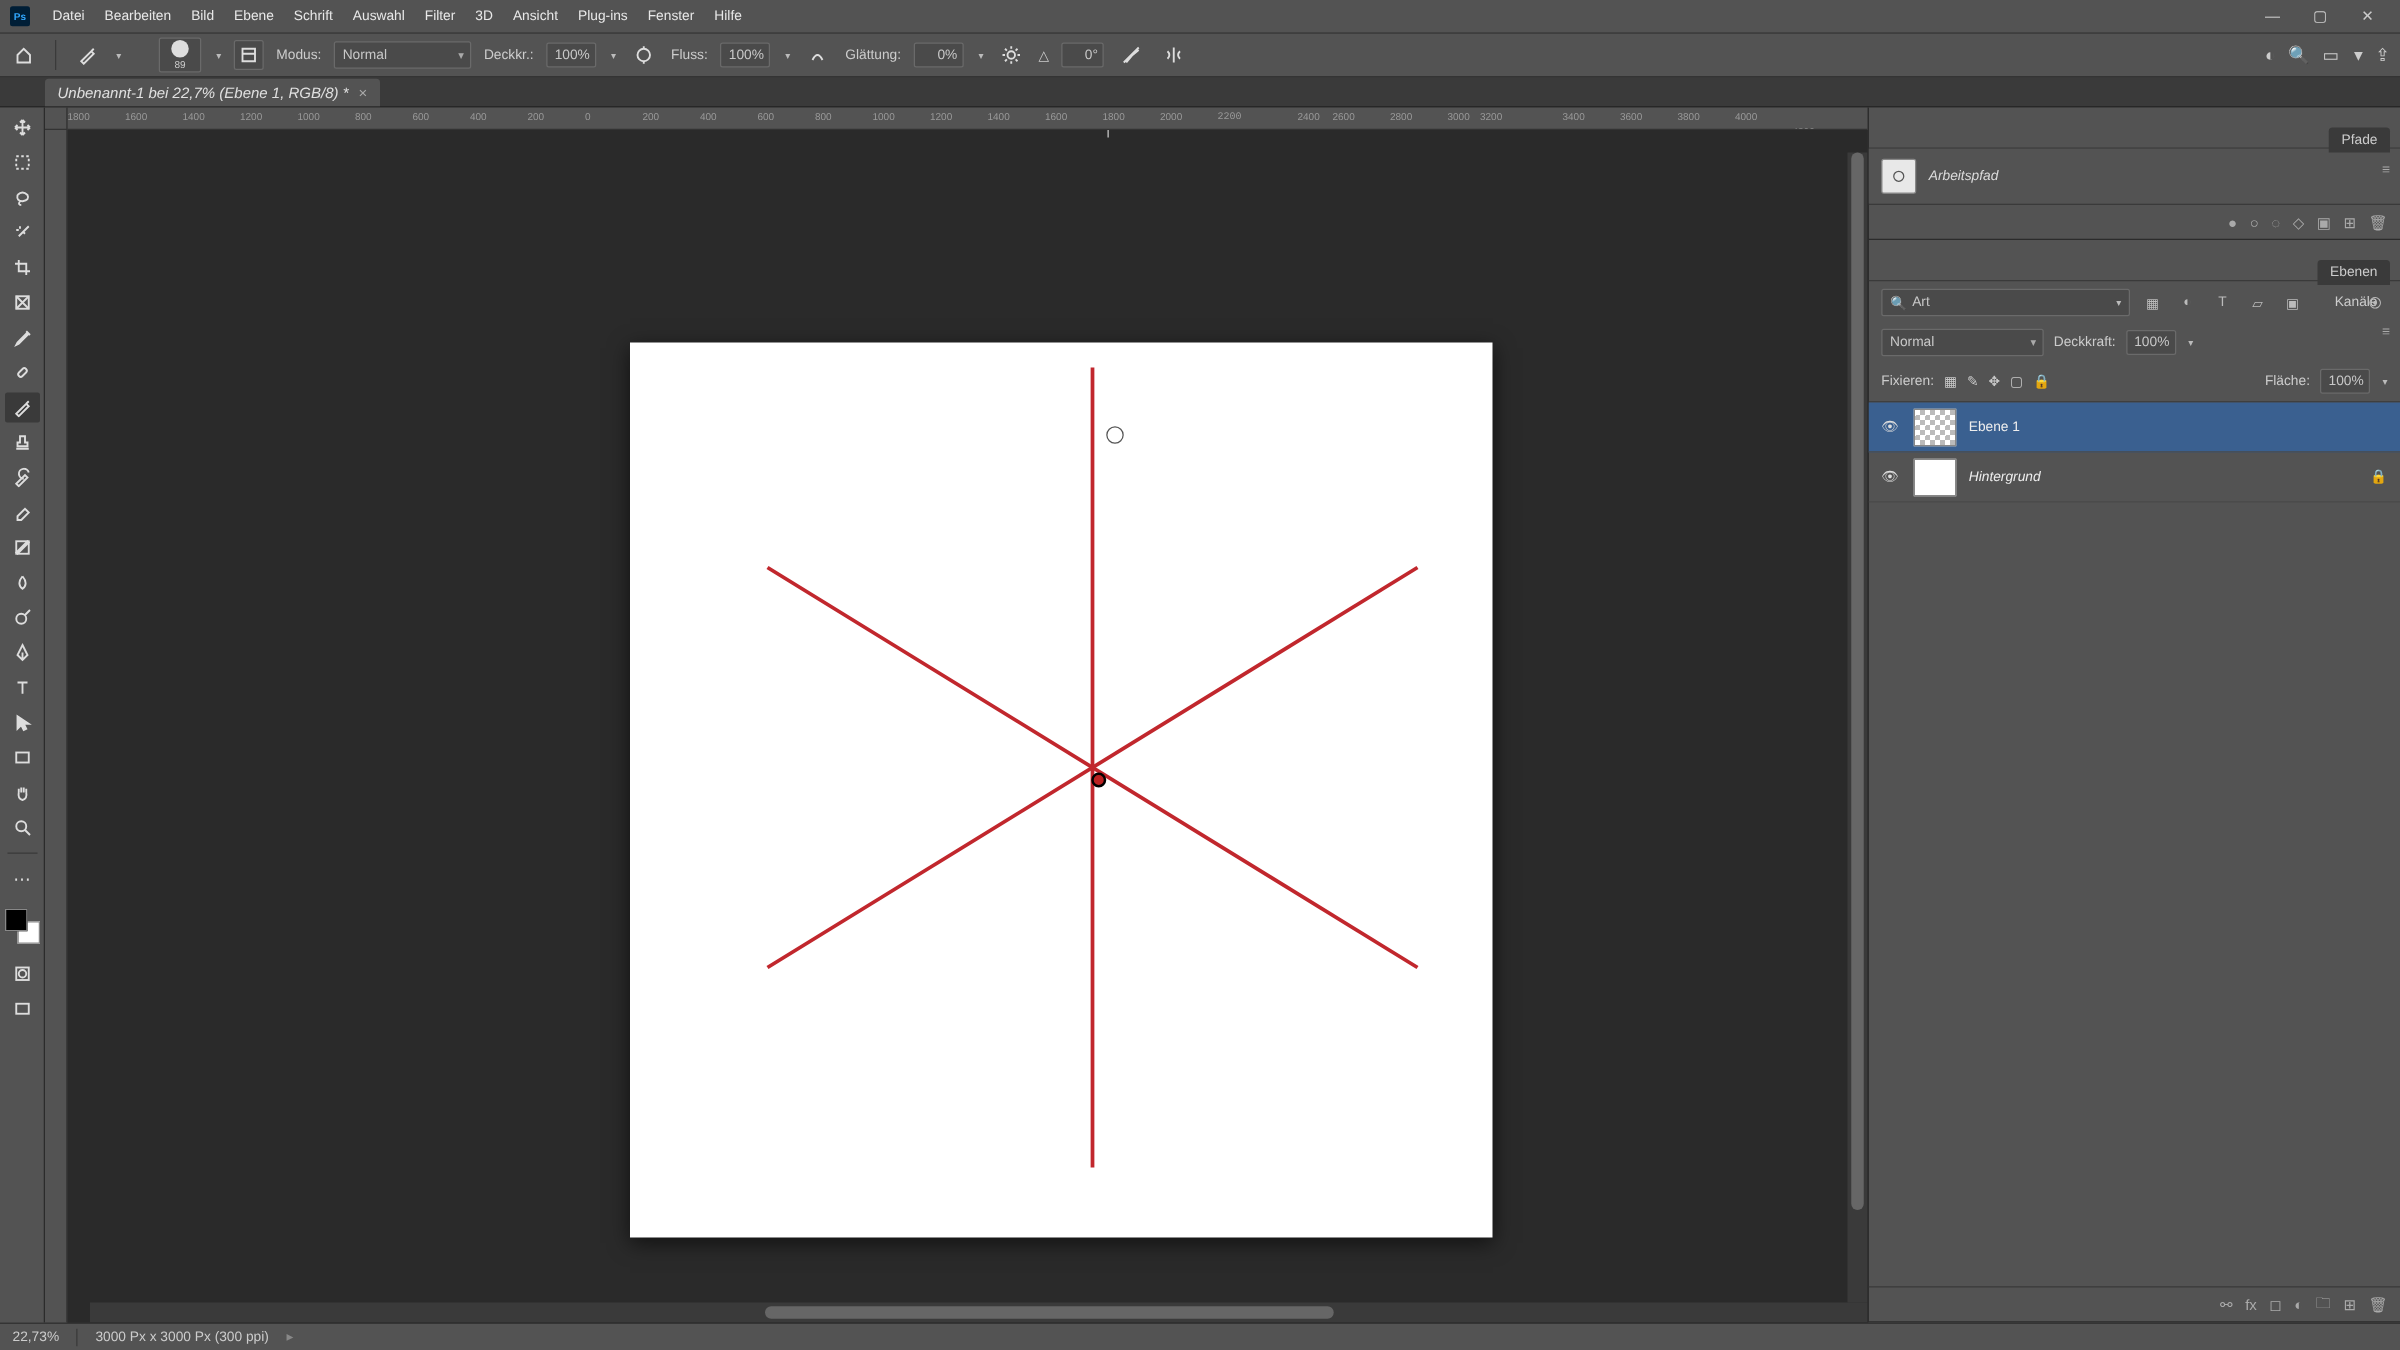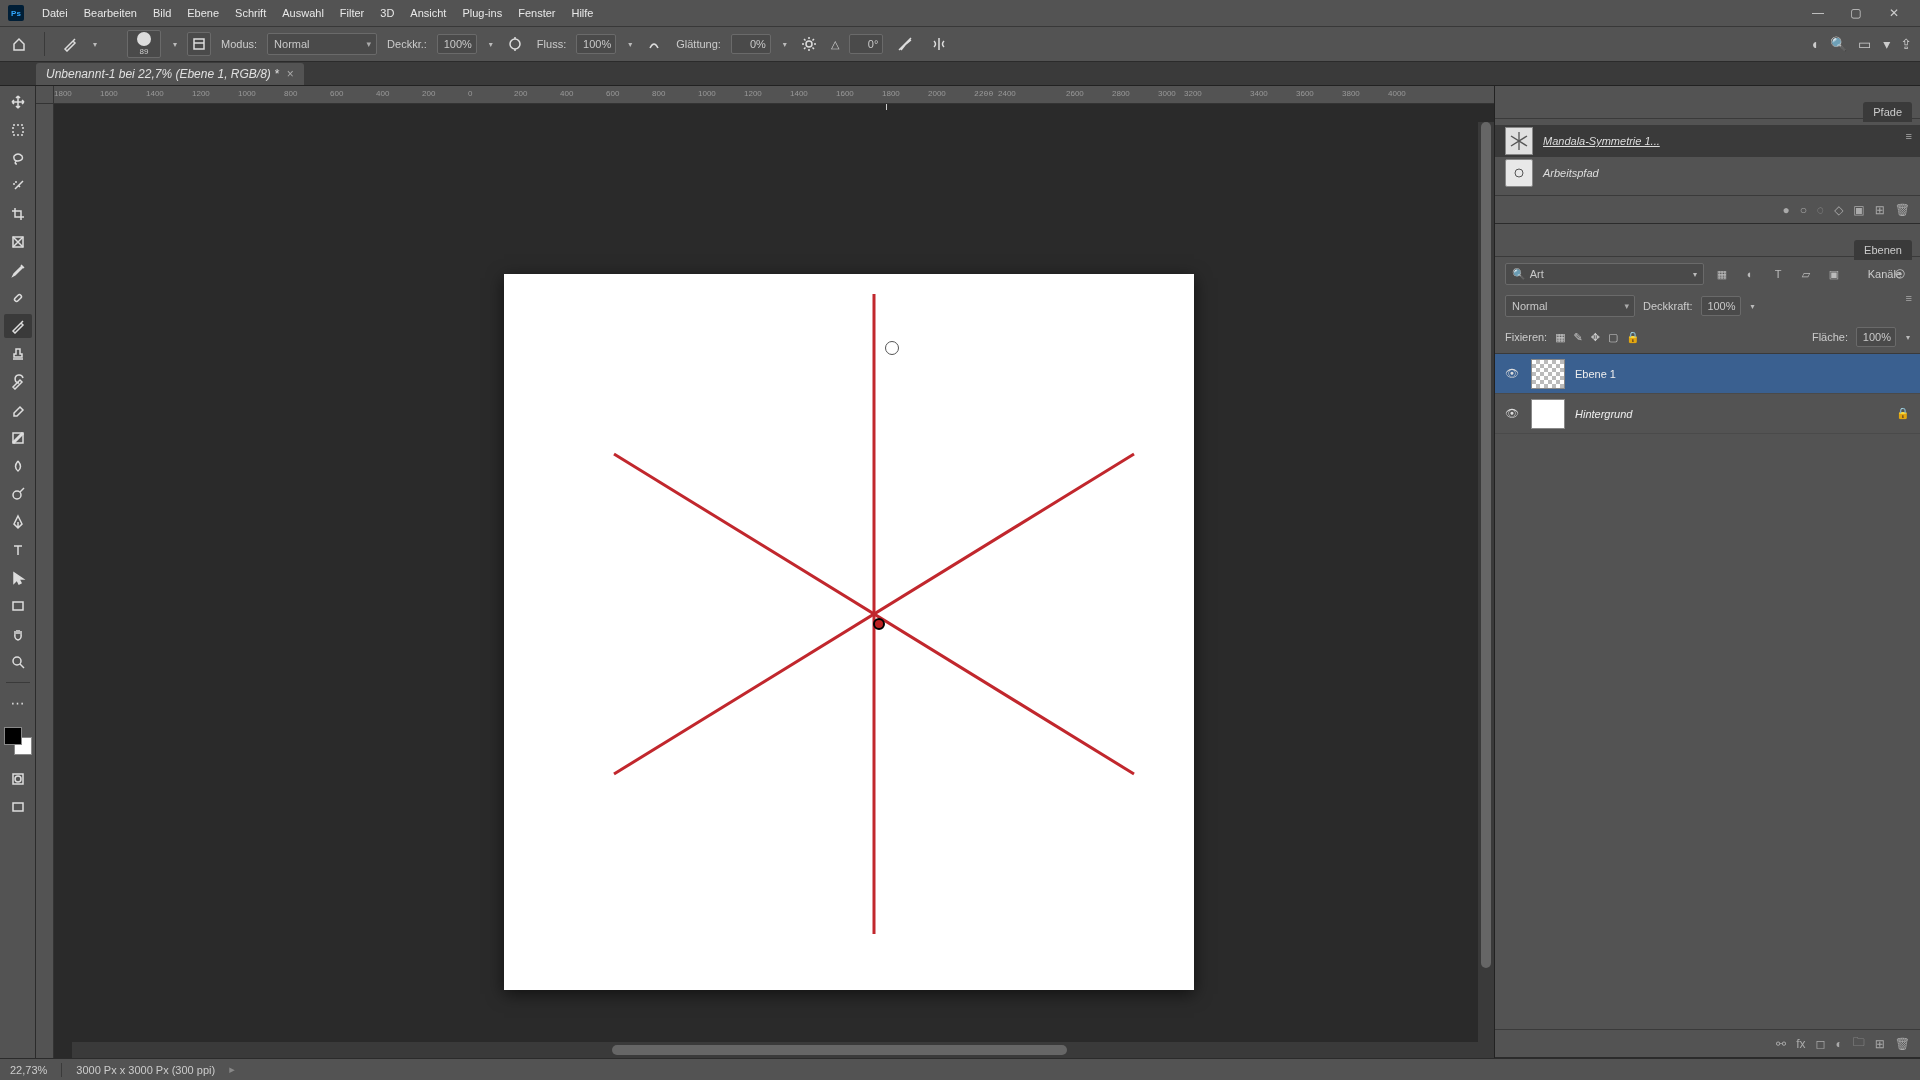--- a/index.html
+++ b/index.html
@@ -368,21 +368,21 @@
         <span style="left: 506px;">400</span>
         <span style="left: 552px;">600</span>
         <span style="left: 598px;">800</span>
         <span style="left: 644px;">1000</span>
         <span style="left: 690px;">1200</span>
         <span style="left: 736px;">1400</span>
         <span style="left: 782px;">1600</span>
         <span style="left: 828px;">1800</span>
         <span style="left: 874px;">2000</span>
         <span style="left: 920px; font-family: Liberation Mono, monospace;">2200</span>
-        <span style="left: 944px;">2400</span>
+        <span style="left: 984px;">2400</span>
         <span style="left: 1012px;">2600</span>
         <span style="left: 1058px;">2800</span>
         <span style="left: 1104px;">3000</span>
         <span style="left: 1130px;">3200</span>
         <span style="left: 1196px;">3400</span>
         <span style="left: 1242px;">3600</span>
         <span style="left: 1288px;">3800</span>
         <span style="left: 1334px;">4000</span>
         <span style="left: 1380px; margin-top: 12px;">4200</span>
       </div>
@@ -413,32 +413,20 @@
 
   <div class="panels">
 
     <div class="panel">
       <div class="panel-tabs">
         <div class="panel-tab active">Pfade</div>
         <div style="flex:1"></div>
         <span style="color:#aaa">≡</span>
       </div>
       <div class="panel-body paths-list">
-        <div class="path-row sel">
-          <div class="path-thumb">
-            <svg>
-                <g stroke="#555" stroke-width="1.3">
-                  <line x1="11" y1="2" x2="11" y2="20"></line>
-                  <line x1="3" y1="6" x2="19" y2="16"></line>
-                  <line x1="19" y1="6" x2="3" y2="16"></line>
-                </g>
-              </svg>
-          </div>
-          <span class="path-name" style="text-decoration:underline">Mandala-Symmetrie 1...</span>
-        </div>
         <div class="path-row">
           <div class="path-thumb" style="background:#e8e8e8;border-radius:2px;">
             <svg>
                 <circle cx="11" cy="11" r="4" stroke="#555" fill="none"></circle>
               </svg>
           </div>
           <span class="path-name">Arbeitspfad</span>
         </div>
       </div>
       <div class="panel-footer">

